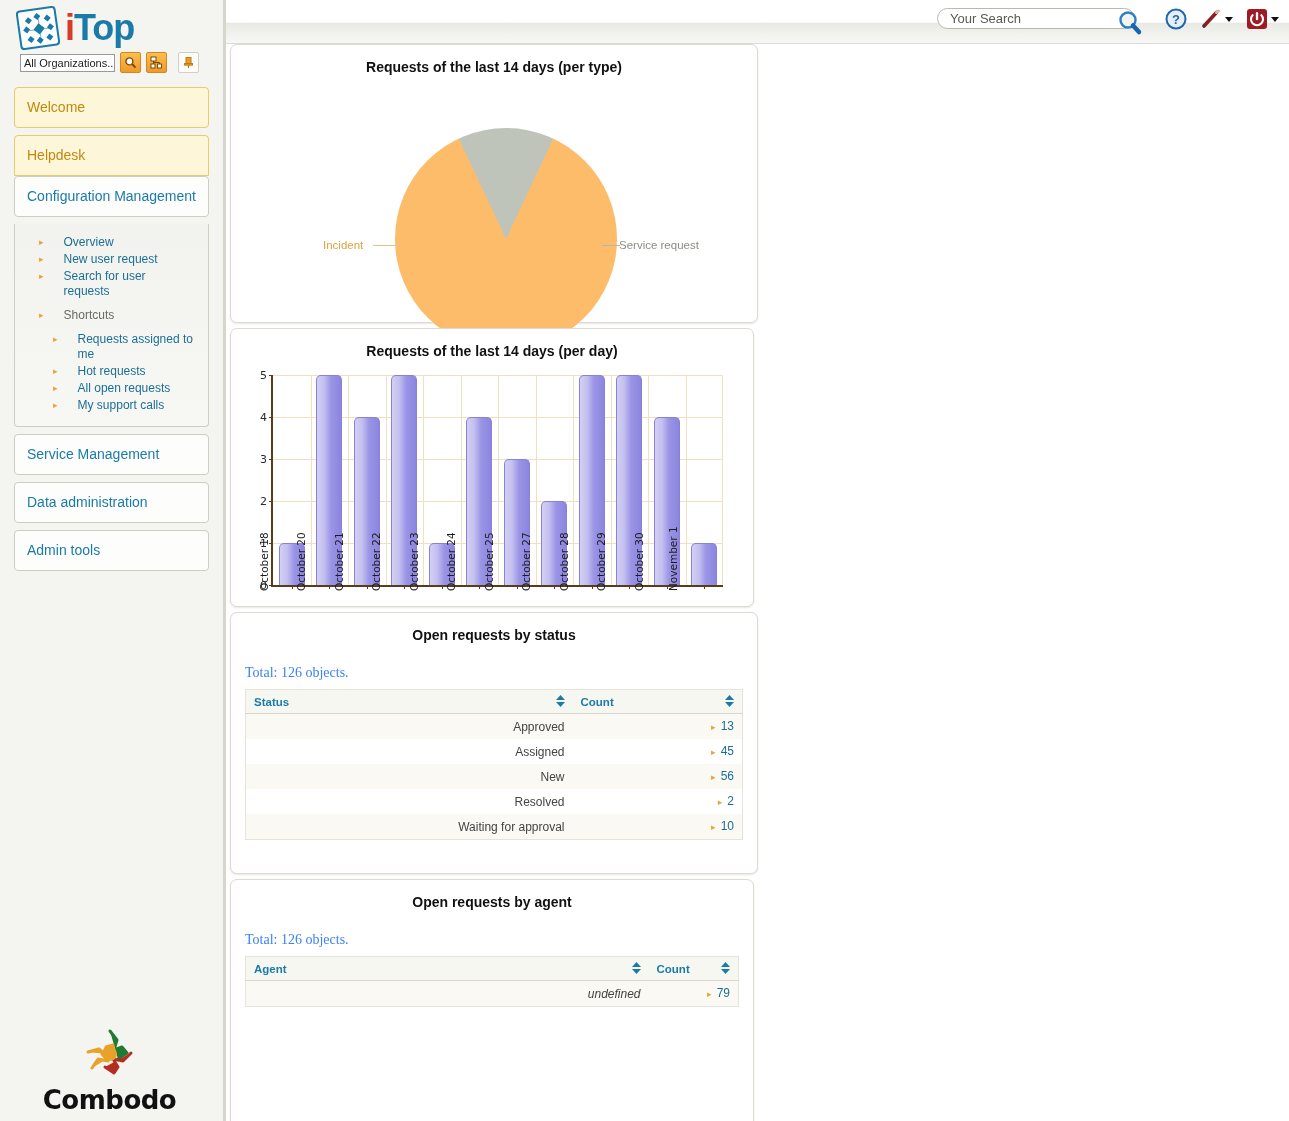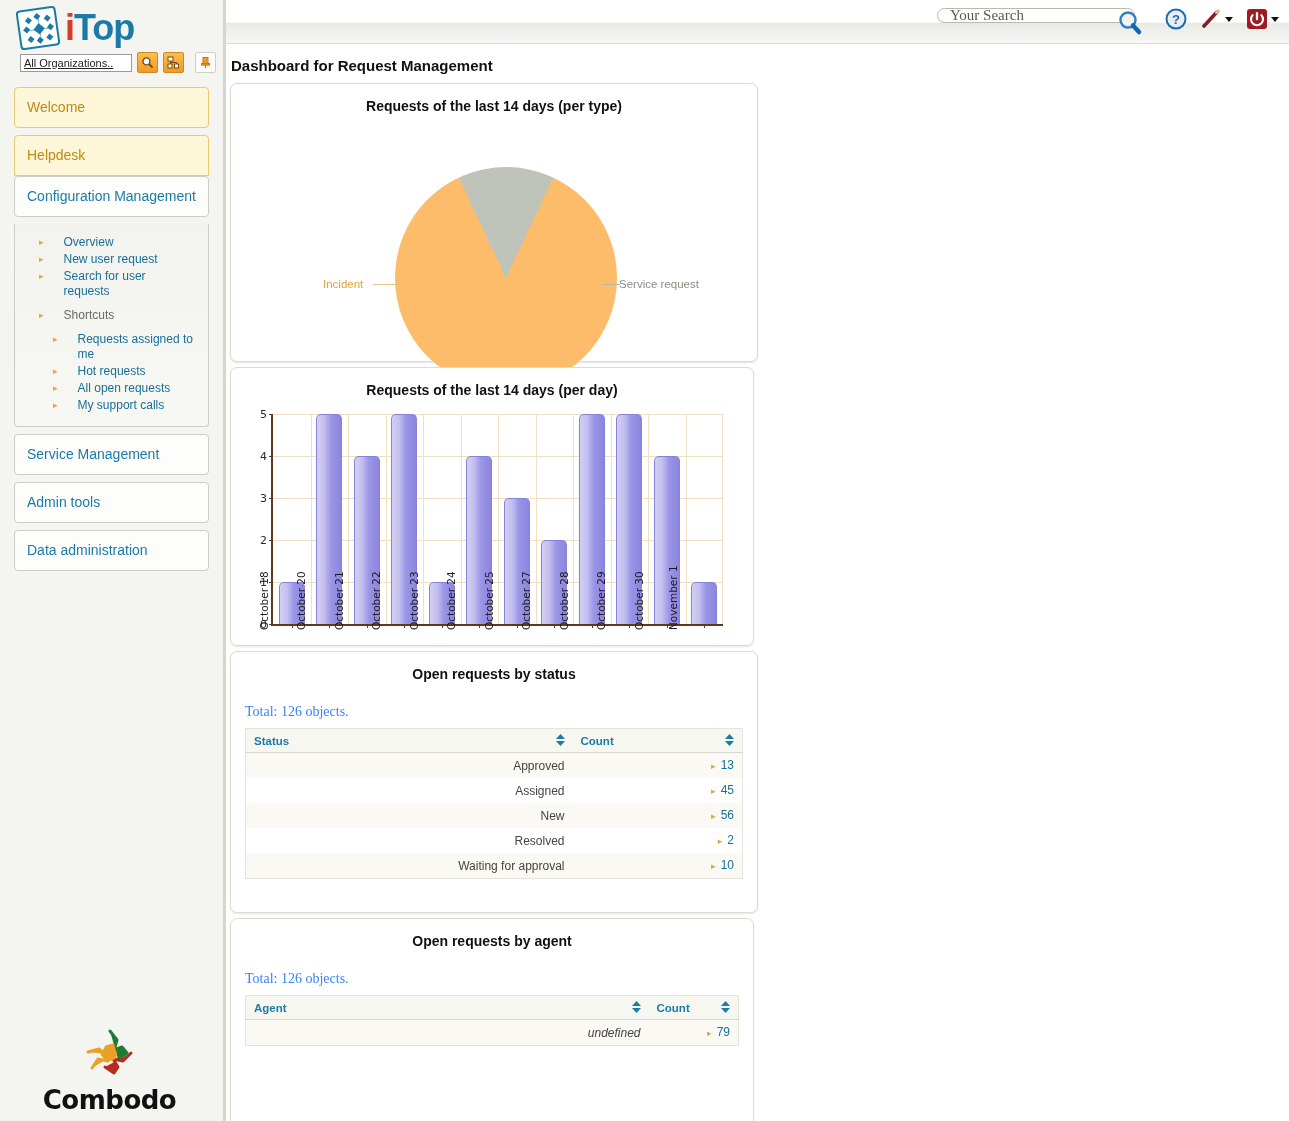--- a/index.html
+++ b/index.html
@@ -51,26 +51,25 @@
   }
   .logo-text {
     font-size: 36px; font-weight: bold; letter-spacing: -1px;
     margin-left: 7px; line-height: 40px;
   }
   .logo-text .i { color: #d63b2c; }
   .logo-text .top { color: #1a7ba8; }
 
   .org-bar { display: flex; align-items: center; gap: 5px; padding: 4px 0 0 20px; }
   .org-select {
-    width: 112px; height: 18px; line-height: 16px;
+    width: 95px; height: 18px; line-height: 16px;
     border: 1px solid #999; background: #fff;
     font-size: 11px; padding: 0 3px; color: #222;
     overflow: hidden; white-space: nowrap;
     font-family: "Liberation Sans", sans-serif;
-    text-decoration: underline;
   }
   .org-btn {
     width: 21px; height: 21px;
     background: linear-gradient(#fcbf4e, #f0992a);
     border: 1px solid #d08820; border-radius: 2px;
     display: flex; align-items: center; justify-content: center;
   }
   .org-btn svg { display: block; }
   .pin-btn {
     width: 21px; height: 21px; margin-left: 6px;
@@ -123,26 +122,26 @@
   #topbar {
     height: 44px; position: relative;
     background: linear-gradient(#ffffff 0%, #ffffff 52%, #e9e9e4 53%, #f7f7f5 100%);
     border-bottom: 1px solid #dcdcd4;
   }
   .search-wrap {
     position: absolute; right: 154px; top: 8px;
     display: flex; align-items: center;
   }
   .search-input {
-    width: 198px; height: 15px;
+    width: 198px; height: 21px;
     border: 1px solid #b9b9ae; border-radius: 13px;
     padding: 0 28px 0 12px;
-    font-size: 15px; color: #333;
+    font-size: 13px; color: #333;
     background: #fff; outline: none;
-    font-family: Liberation Serif, serif;
+    font-family: Liberation Sans, sans-serif;
   }
   .search-input::placeholder { color: #5a5a52; opacity: 1; }
   .search-ico { position: absolute; right: -10px; top: 1px; }
   .tools { position: absolute; right: 10px; top: 8px; display: flex; align-items: center; gap: 13px; }
   .tool { display:flex; align-items:center; }
   .caret { width:0;height:0;border-left:4px solid transparent;border-right:4px solid transparent;border-top:5px solid #111;margin-left:3px; }
 
   .page-title {
     font-size: 15px; font-weight: bold; color: #111;
     padding: 13px 0 9px 0; margin-left: 5px;
@@ -331,22 +330,22 @@
           <span class="arw">▸</span>
           <span class="lbl">All open requests</span>
         </div>
         <div class="sub-item deep">
           <span class="arw">▸</span>
           <span class="lbl">My support calls</span>
         </div>
       </div>
 
       <div class="menu-top">Service Management</div>
+      <div class="menu-top">Data administration</div>
       <div class="menu-top">Admin tools</div>
-      <div class="menu-top">Data administration</div>
     </div>
 
     <div class="combodo">
       <div class="combodo-star">
         <svg width="80" height="58" viewBox="0 0 80 58">
           <g fill="none" stroke-width="3" stroke-linecap="round" stroke-linejoin="round">
             <path d="M40 5 l7 9 l-3 10 l8 -3 l5 6 l-9 6" stroke="#1f7a34" fill="#1f7a34"></path>
             <path d="M18 26 l11 -3 l8 7 l-1 -9 l7 -2 l2 10" stroke="#e8a22a" fill="#e8a22a"></path>
             <path d="M61 27 l-8 8 l-10 -2 l5 8 l-4 6 l-9 -6" stroke="#b52d21" fill="#b52d21"></path>
             <path d="M22 42 l6 -9 l10 2 l-6 -7 l4 -6 l9 6" stroke="#e8a22a" fill="#e8a22a"></path>
@@ -389,21 +388,20 @@
           <svg width="22" height="22" viewBox="0 0 22 22">
             <rect x="1" y="1" width="20" height="20" rx="3" fill="#9e1b24"></rect>
             <path d="M11 5.2 v6" stroke="#fff" stroke-width="2.3" stroke-linecap="round"></path>
             <path d="M6.6 7.2 a6 6 0 1 0 8.8 0" stroke="#fff" stroke-width="2.1" fill="none" stroke-linecap="round"></path>
           </svg>
           <span class="caret"></span>
         </span>
       </div>
     </div>
 
-    <div class="page-title">Dashboard for Request Management</div>
 
     <div id="content">
       <div class="grid">
 
         <div class="panel charty">
           <div class="panel-title">Requests of the last 14 days (per type)</div>
           <div class="pie-area">
             <div class="pie" style="background: conic-gradient(from 334.8deg, rgb(191, 196, 186) 0deg, rgb(191, 196, 186) 50.4deg, rgb(252, 188, 106) 50.4deg, rgb(252, 188, 106) 360deg);"></div>
             <div class="pie-lead left"></div>
             <div class="pie-lead right"></div>

